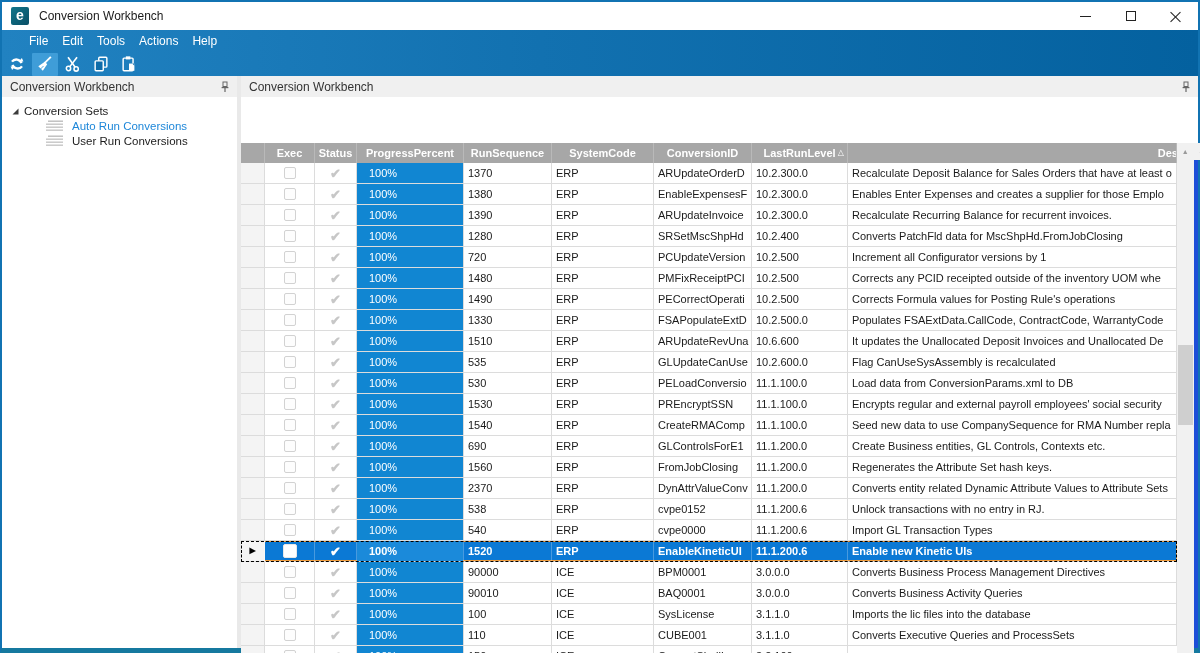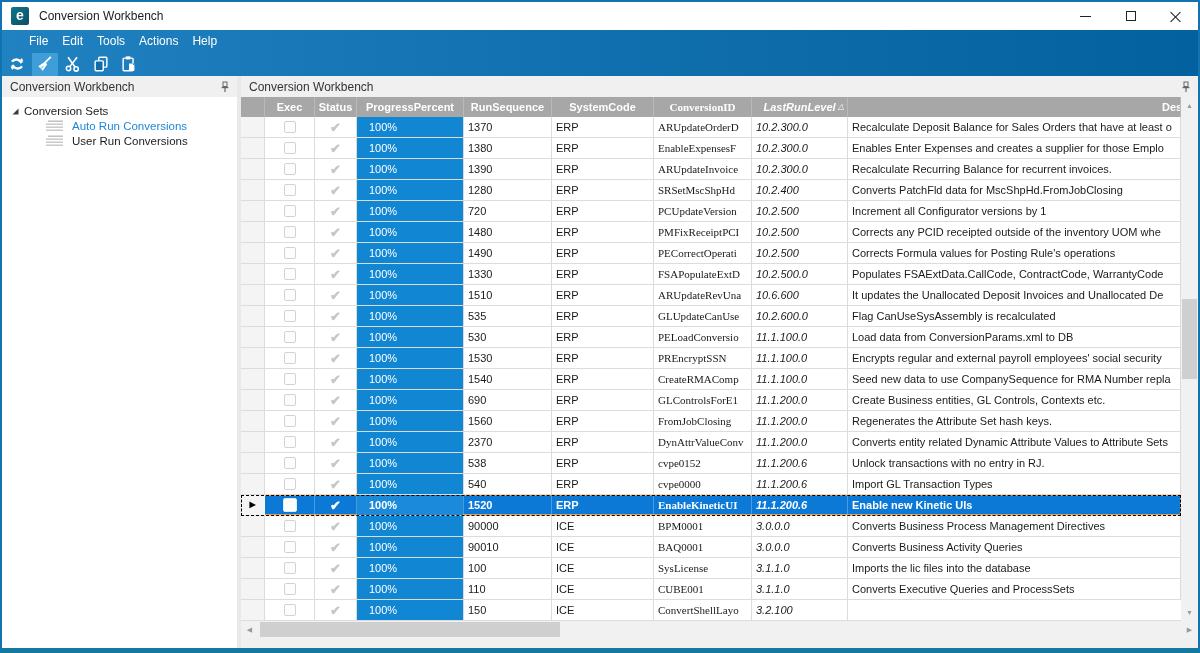--- a/index.html
+++ b/index.html
@@ -52,38 +52,38 @@
   
   .tree{ padding-top:6px; font-size:11.5px; color:#1c1c1c; }
   .tree-row{ display:flex; align-items:center; height:15px; cursor:default; }
   .tree-root{ padding-left:8px; }
   .tw{ width:10px; height:10px; margin-right:4px; }
   .tree-child{ padding-left:44px;text-align:right; }
   .tree-icon{ margin-right:7px; }
   .tree-child.sel .tc-label{ color:#1e87d9; }
 
   
-  .grid-area{ flex:1; display:flex; flex-direction:column; min-height:0; background:#1d4ed8; }
+  .grid-area{ flex:1; display:flex; flex-direction:row; min-height:0; background:#1d4ed8;margin-top:46px; }
   .grid-wrap{ display:flex; height:524px; flex:0 0 auto; }
   .grid{ flex:1; min-width:0; overflow:hidden; }
 
   .grid-header{ display:flex; height:20px; background:#a7a7a7; }
   .hcell{
     color:#fff; font-size:11px; font-weight:bold; text-align:center;
     line-height:20px; border-right:1px solid #b9b9b9; overflow:hidden; white-space:nowrap;
     position:relative;
   }
   .c-marker{ width:24px; flex:0 0 auto; }
   .c-exec{ width:50px; flex:0 0 auto; }
   .c-status{ width:42px; flex:0 0 auto; }
   .c-prog{ width:107px; flex:0 0 auto; }
   .c-run{ width:88px; flex:0 0 auto; }
   .c-sys{ width:102px; flex:0 0 auto; }
-  .c-id{ width:98px; flex:0 0 auto;font-family:Liberation Serif, serif; }
-  .c-level{ width:96px; flex:0 0 auto;font-style:italic; }
+  .c-id{ width:98px; flex:0 0 auto; }
+  .c-level{ width:96px; flex:0 0 auto; }
   .c-desc{ flex:1 1 auto; min-width:0; }
   .sort-glyph{ position:absolute; right:3px; top:0; font-size:8px; line-height:20px; color:#fff; font-weight:normal; }
   .desc-head-label{ position:absolute; left:calc(100% - 18px); top:0; }
 
   .row{ display:flex; height:21px; border-bottom:1px solid #dcdcdc; background:#fff; font-size:11px; color:#1a1a1a; }
   .cell{ border-right:1px solid #dcdcdc; line-height:20px; overflow:hidden; white-space:nowrap; }
   .txt{ padding:0 4px; }
   .cell.c-marker{ background:#f4f4f4; text-align:center; color:#111; font-size:8px; line-height:20px; }
   .cell.c-exec,.cell.c-status{ display:flex; align-items:center; justify-content:center; }
   .checkbox{ width:12px; height:12px; border:1px solid #d2d2d2; border-radius:2px; background:#fdfdfd; }

